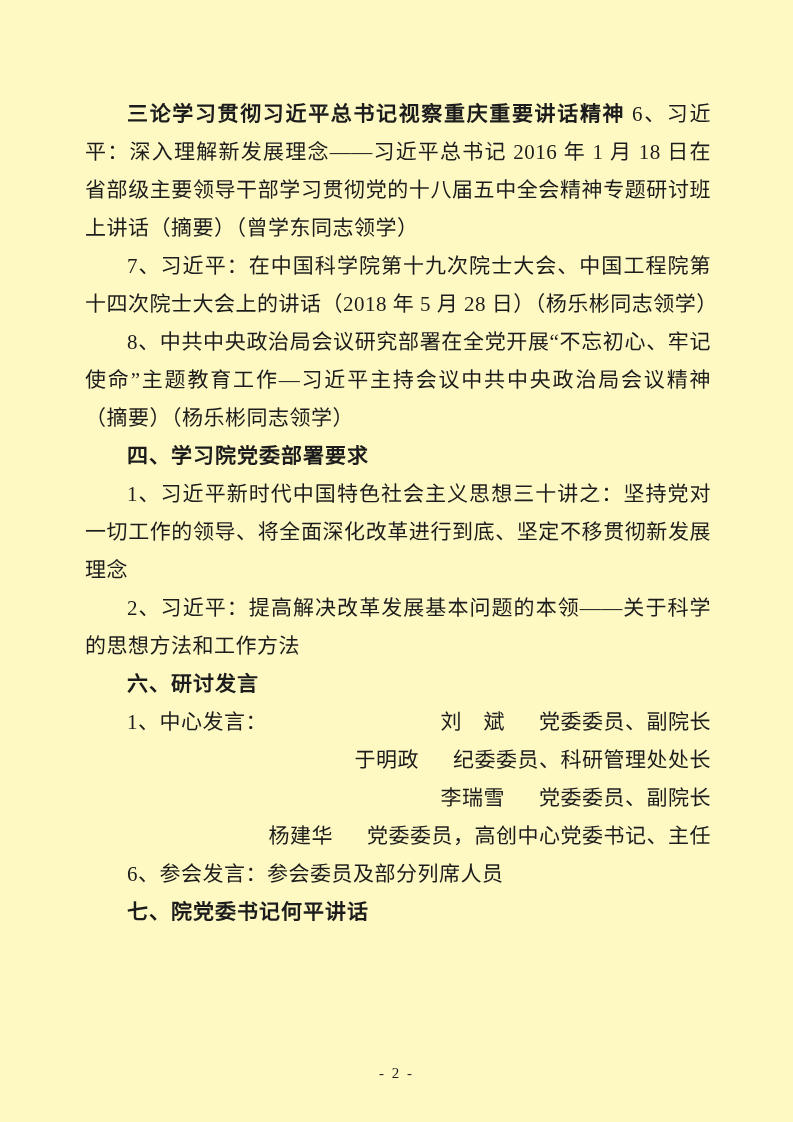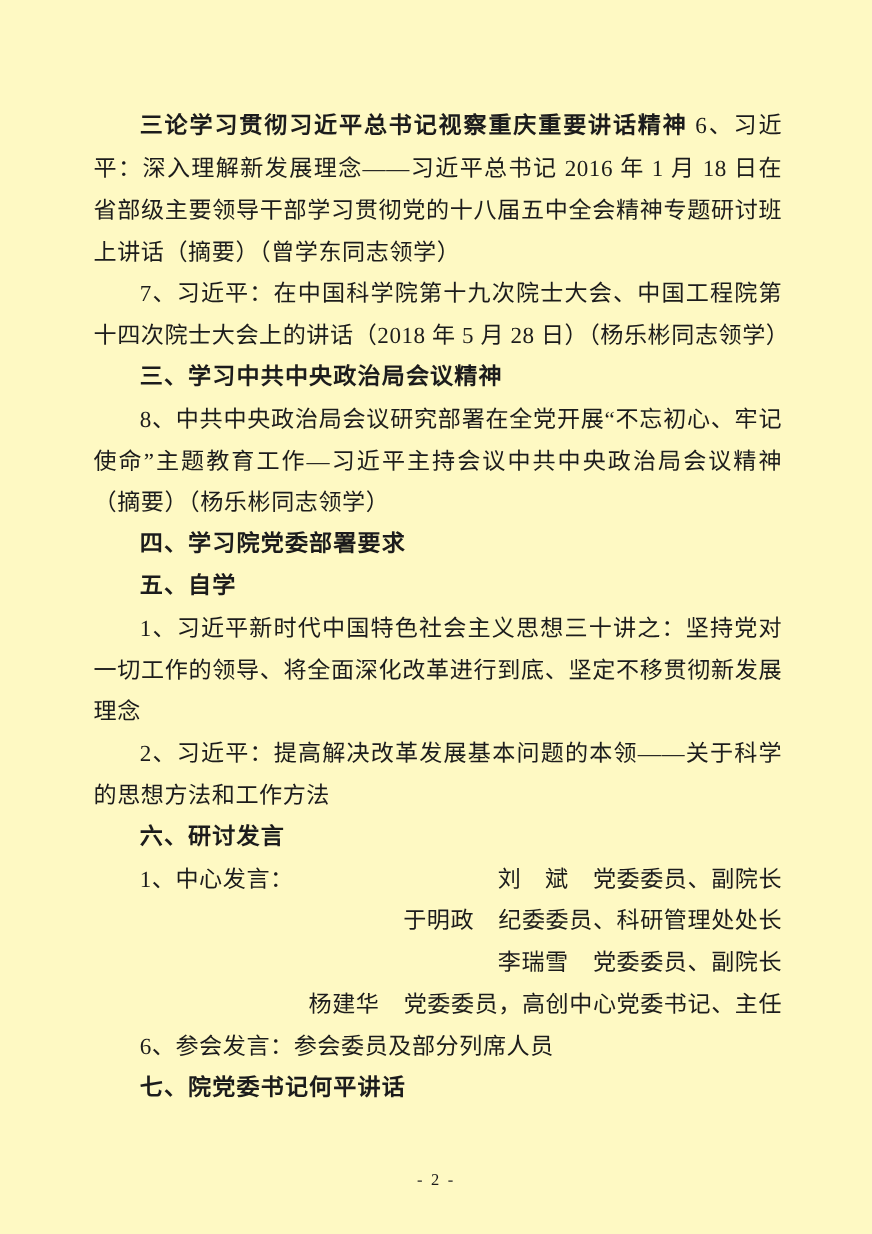--- a/index.html
+++ b/index.html
@@ -45,21 +45,21 @@
     padding-left: 168px;
     text-indent: 0;
     text-align: right;
   }
   .speaker-intro {
     position: absolute;
     left: 42px;
     top: 0;
   }
   .spk-title {
-    margin-left: 22px;
+    margin-left: 34px;
   }
   .page-footer {
     position: absolute;
     left: 0;
     bottom: 40px;
     width: 100%;
     text-align: center;
     font-size: 15px;
     letter-spacing: 2px;
     color: #1c1c1c;
@@ -68,28 +68,26 @@
 </head>
 <body>
 
 <div class="page">
   <div class="content">
 
     <p class="para"><span class="bold-run">三论学习贯彻习近平总书记视察重庆重要讲话精神</span><span> 6、习近平：深入理解新发展理念——习近平总书记 2016 年 1 月 18 日在省部级主要领导干部学习贯彻党的十八届五中全会精神专题研讨班上讲话（摘要）（曾学东同志领学）</span></p>
 
     <p class="para">7、习近平：在中国科学院第十九次院士大会、中国工程院第十四次院士大会上的讲话（2018 年 5 月 28 日）（杨乐彬同志领学）</p>
 
-    <p class="heading">三、学习中共中央政治局会议精神</p>
 
     <p class="para">8、中共中央政治局会议研究部署在全党开展“不忘初心、牢记使命”主题教育工作—习近平主持会议中共中央政治局会议精神（摘要）（杨乐彬同志领学）</p>
 
     <p class="heading">四、学习院党委部署要求</p>
 
 
-    <p class="heading">五、自学</p>
 
     <p class="para">1、习近平新时代中国特色社会主义思想三十讲之：坚持党对一切工作的领导、将全面深化改革进行到底、坚定不移贯彻新发展理念</p>
 
     <p class="para">2、习近平：提高解决改革发展基本问题的本领——关于科学的思想方法和工作方法</p>
 
     <p class="heading">六、研讨发言</p>
 
     <p class="speaker-row"><span class="speaker-intro">1、中心发言：</span><span class="spk-name">刘　斌</span><span class="spk-title">党委委员、副院长</span></p>
 
     <p class="speaker-row"><span class="spk-name">于明政</span><span class="spk-title">纪委委员、科研管理处处长</span></p>

